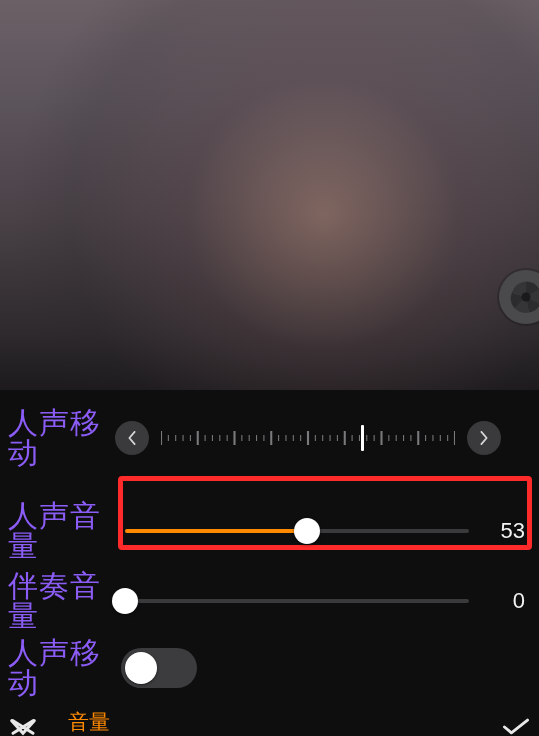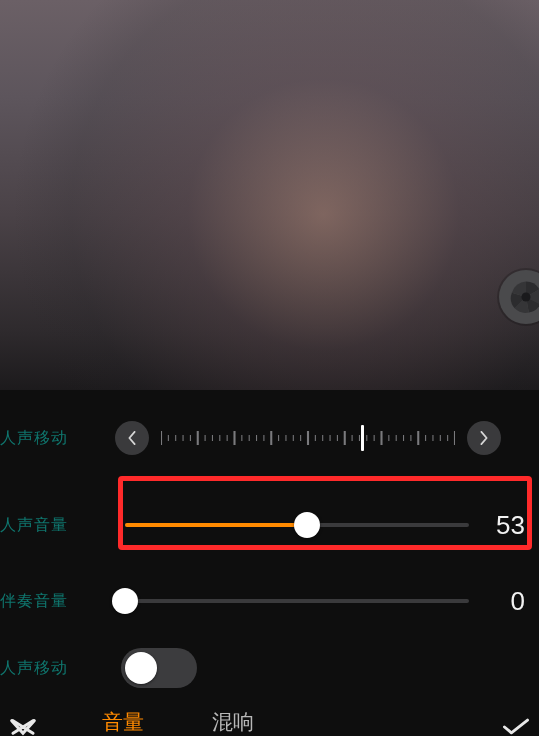--- a/index.html
+++ b/index.html
@@ -8,54 +8,54 @@
     background:
       radial-gradient(circle at 60% 55%, rgba(170,130,115,0.55) 0%, rgba(90,70,75,0.35) 35%, rgba(40,38,42,0.15) 65%, rgba(25,25,28,0) 80%),
       linear-gradient(180deg,#6b6066 0%, #5d555c 25%, #4a4247 55%, #2e2a2d 85%, #1c1a1c 100%);
   }
   .shutter{position:absolute;right:-14px;top:270px;width:54px;height:54px;border-radius:50%;background:#4a4a4c;display:flex;align-items:center;justify-content:center;box-shadow:0 0 0 2px rgba(0,0,0,0.2);}
   .shutter svg{width:34px;height:34px;display:block;}
 
   .controls{position:absolute;left:0;top:390px;width:539px;bottom:0;background:#0e0e0e;}
 
   .row{position:absolute;left:0;width:539px;display:flex;align-items:center;}
-  .row .label{width:115px;box-sizing:border-box;color:#0f766e;font-size:16px;line-height:1;letter-spacing:1px;}
+  .row .label{width:115px;padding-left:8px;box-sizing:border-box;color:#8b5cf6;font-size:30px;line-height:1;letter-spacing:1px;}
   .row .body{flex:1;position:relative;height:60px;display:flex;align-items:center;}
 
   
   .row1{top:18px;height:60px;}
   .navbtn{width:34px;height:34px;border-radius:50%;background:#3a3a3c;display:flex;align-items:center;justify-content:center;color:#d0d0d0;}
   .navbtn svg{width:14px;height:14px;display:block;}
   .ruler{flex:1;margin:0 12px;height:30px;position:relative;}
   .ruler .cursor{position:absolute;top:2px;height:26px;width:3px;background:#fff;border-radius:1px;}
 
   
   .hl{position:absolute;border:5px solid #ff2a2a;border-radius:4px;box-sizing:border-box;pointer-events:none;}
 
   
   .slider{position:relative;flex:1;height:40px;display:flex;align-items:center;}
   .track{position:absolute;left:10px;right:70px;height:4px;border-radius:2px;background:#3a3a3c;}
   .fill{position:absolute;left:10px;height:4px;border-radius:2px;background:#ff8a00;}
   .thumb{position:absolute;width:26px;height:26px;border-radius:50%;background:#fff;top:50%;transform:translate(-50%,-50%);box-shadow:0 1px 3px rgba(0,0,0,0.5);}
-  .valtxt{position:absolute;right:14px;color:#f2f2f2;font-size:26px;}
+  .valtxt{position:absolute;right:14px;color:#f2f2f2;font-size:22px;}
 
-  .row2{top:100px;height:70px;}
+  .row2{top:106px;height:70px;}
   .row3{top:176px;height:70px;}
   .row4{top:248px;height:60px;}
 
   
   .toggle{width:76px;height:40px;border-radius:20px;background:#3c3c3e;position:relative;margin-left:6px;}
   .toggle .knob{position:absolute;width:32px;height:32px;border-radius:50%;background:#fff;left:4px;top:4px;box-shadow:0 1px 3px rgba(0,0,0,0.5);}
 
   
   .tabs{position:absolute;left:0;bottom:0;width:539px;height:32px;display:flex;align-items:flex-end;color:#bdbdbd;font-size:22px;}
   .tabs .close{width:60px;display:flex;align-items:center;justify-content:flex-start;padding-left:8px;color:#e8e8e8;}
   .tabs .close svg{width:30px;height:18px;display:block;}
   .tabs .spacer{flex:1;}
-  .tabs .tab{width:110px;text-align:center;color:#b8b8b8;white-space:nowrap;font-size:21px;}
+  .tabs .tab{width:110px;text-align:left;color:#b8b8b8;white-space:nowrap;font-size:21px;}
   .tabs .tab.active{color:#ff8a00;}
   .tabs .confirm{width:60px;display:flex;align-items:center;justify-content:flex-end;padding-right:8px;color:#e8e8e8;}
   .tabs .confirm svg{width:30px;height:18px;display:block;}
 </style>
 </head>
 <body>
 
 <div class="root">
   <div class="preview">
     <div class="shutter">
@@ -175,21 +175,20 @@
 
     <div class="tabs">
       <div class="close">
         <svg viewBox="0 0 24 14">
             <path d="M3 2l9 10L21 2" stroke="#e8e8e8" stroke-width="2.5" fill="none" stroke-linecap="round"></path>
             <path d="M3 12l9-10 9 10" stroke="#e8e8e8" stroke-width="2.5" fill="none" stroke-linecap="round" opacity="0"></path>
             <path d="M4 2l16 10M20 2 4 12" stroke="#e8e8e8" stroke-width="2.5" stroke-linecap="round"></path>
           </svg>
       </div>
       <div class="tab active">音量</div>
-      <div class="tab">混响</div>
       <div class="spacer"></div>
       <div class="confirm">
         <svg viewBox="0 0 26 14">
             <path d="M3 7l6 5L23 1" stroke="#e8e8e8" stroke-width="2.5" fill="none" stroke-linecap="round" stroke-linejoin="round"></path>
           </svg>
       </div>
     </div>
 
   </div>
 </div>

